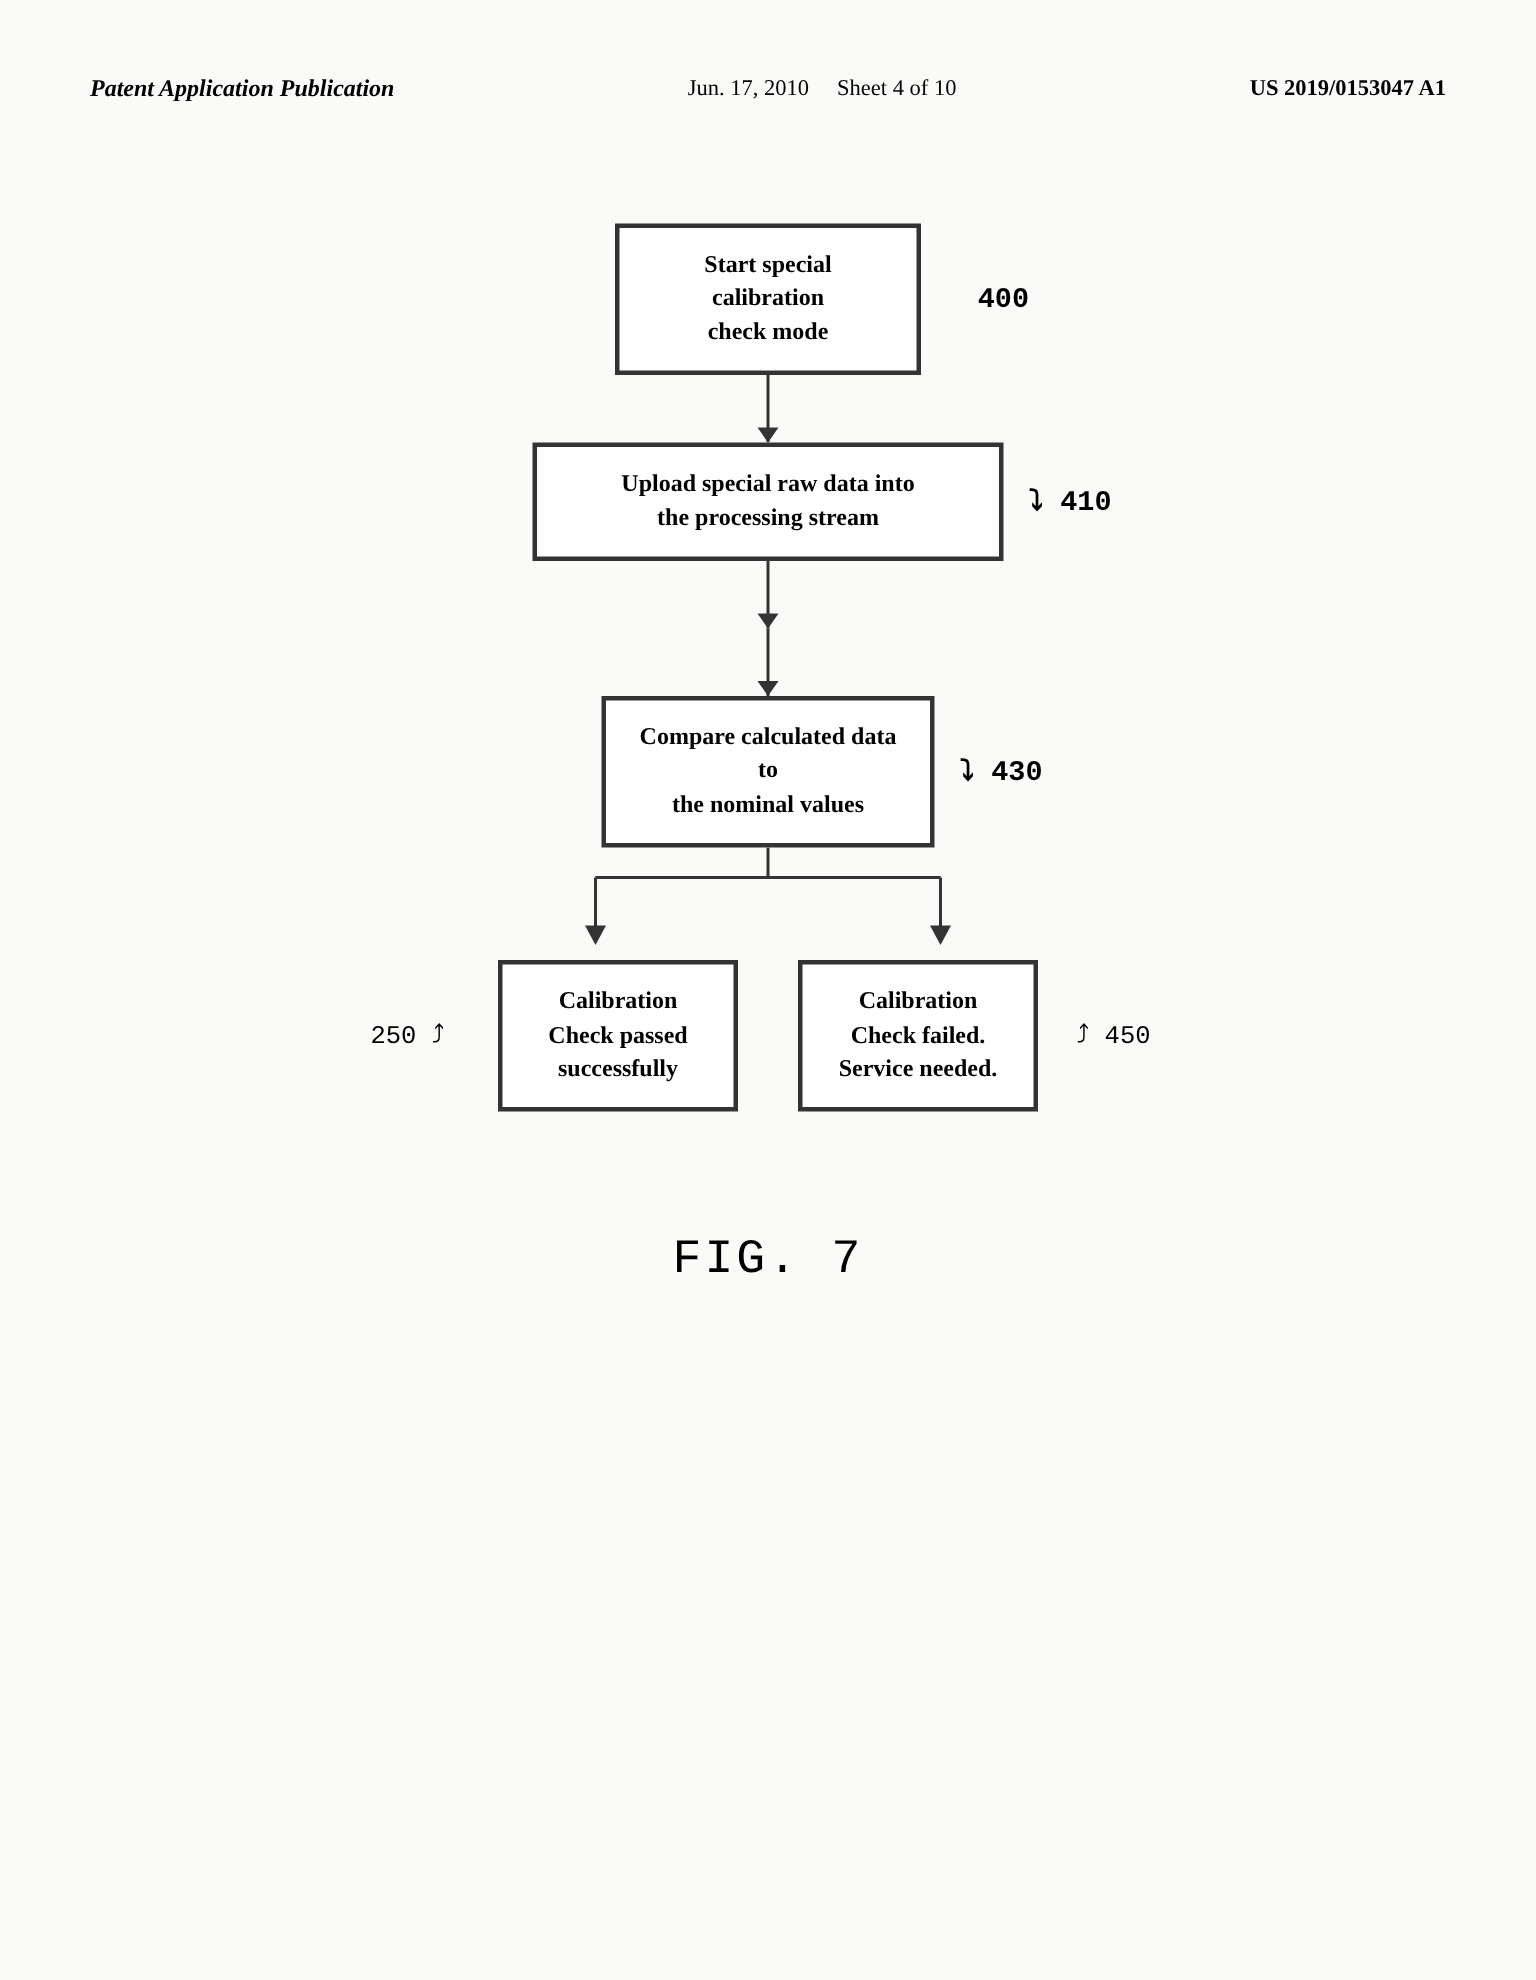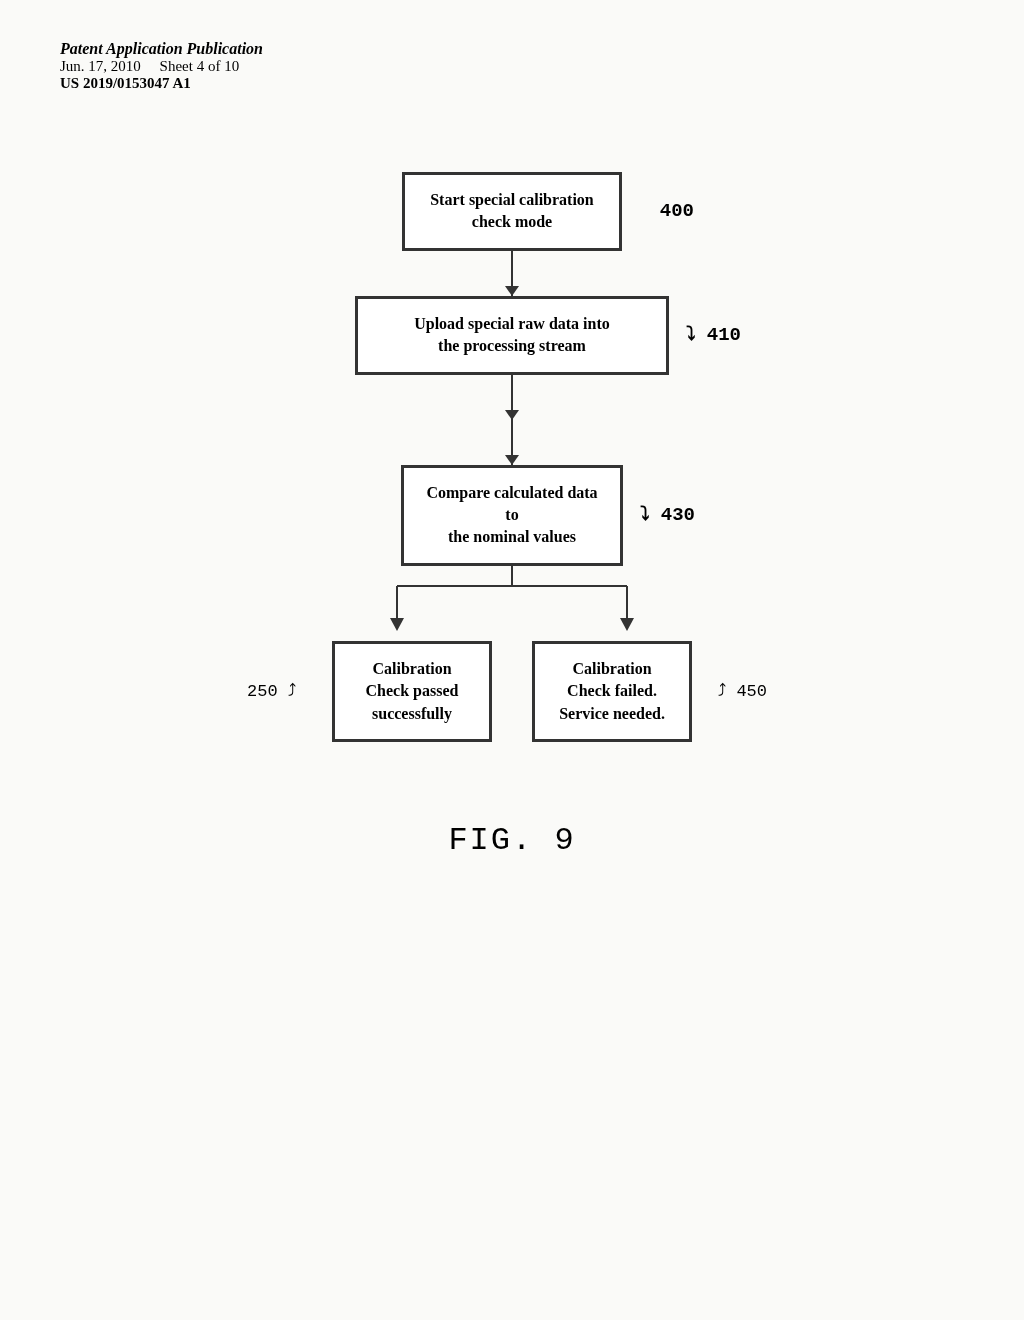--- a/index.html
+++ b/index.html
@@ -16,23 +16,22 @@
       width: 1024px;
       height: 1320px;
       background: #fafaf8;
       position: relative;
     }
 
     .header {
       display: flex;
       justify-content: space-between;
       align-items: flex-start;
-      padding: 40px 60px 20px 60px;
+      padding: 51px 60px 20px 60px;
       border-bottom: none;
-      flex-direction: column;
     }
 
     .header-left {
       font-size: 16px;
       font-weight: bold;
       font-style: italic;
     }
 
     .header-center {
       font-size: 15px;
@@ -148,21 +147,21 @@
       &nbsp;&nbsp;&nbsp;
       <span>Sheet 4 of 10</span>
     </div>
     <div class="header-right">US 2019/0153047 A1</div>
   </div>
 
   <div class="diagram-container">
     <div class="flow-wrapper">
 
       <div class="box-row" style="margin-bottom: 0;">
-        <div class="flow-box bold-border" style="width: 220px; min-height: 70px; position: relative;">
+        <div class="flow-box bold-border" style="width: 204px; min-height: 70px; position: relative;">
           <span>Start special calibration<br>check mode</span>
           <span class="label-tag" style="font-size:19px; font-family:'Courier New',monospace; position:absolute; right:-75px; top:50%; transform:translateY(-50%);">400</span>
         </div>
       </div>
 
       <div class="arrow-down" style="height:45px;"></div>
 
       <div class="box-row">
         <div class="flow-box bold-border" style="width: 314px; min-height: 70px; position: relative;">
           <span>Upload special raw data into<br>the processing stream</span>
@@ -214,15 +213,15 @@
             <span>Calibration<br>Check failed.<br>Service needed.</span>
           </div>
 
           <span style="font-size:17px; font-family:'Courier New',monospace; position:absolute; right:-75px; top:50%; transform:translateY(-50%); white-space:nowrap;">⤴ 450</span>
         </div>
       </div>
 
     </div>
   </div>
 
-  <div class="fig-label">FIG. 9</div>
+  <div class="fig-label">FIG. 7</div>
 
 </div>
 
 </body></html>

